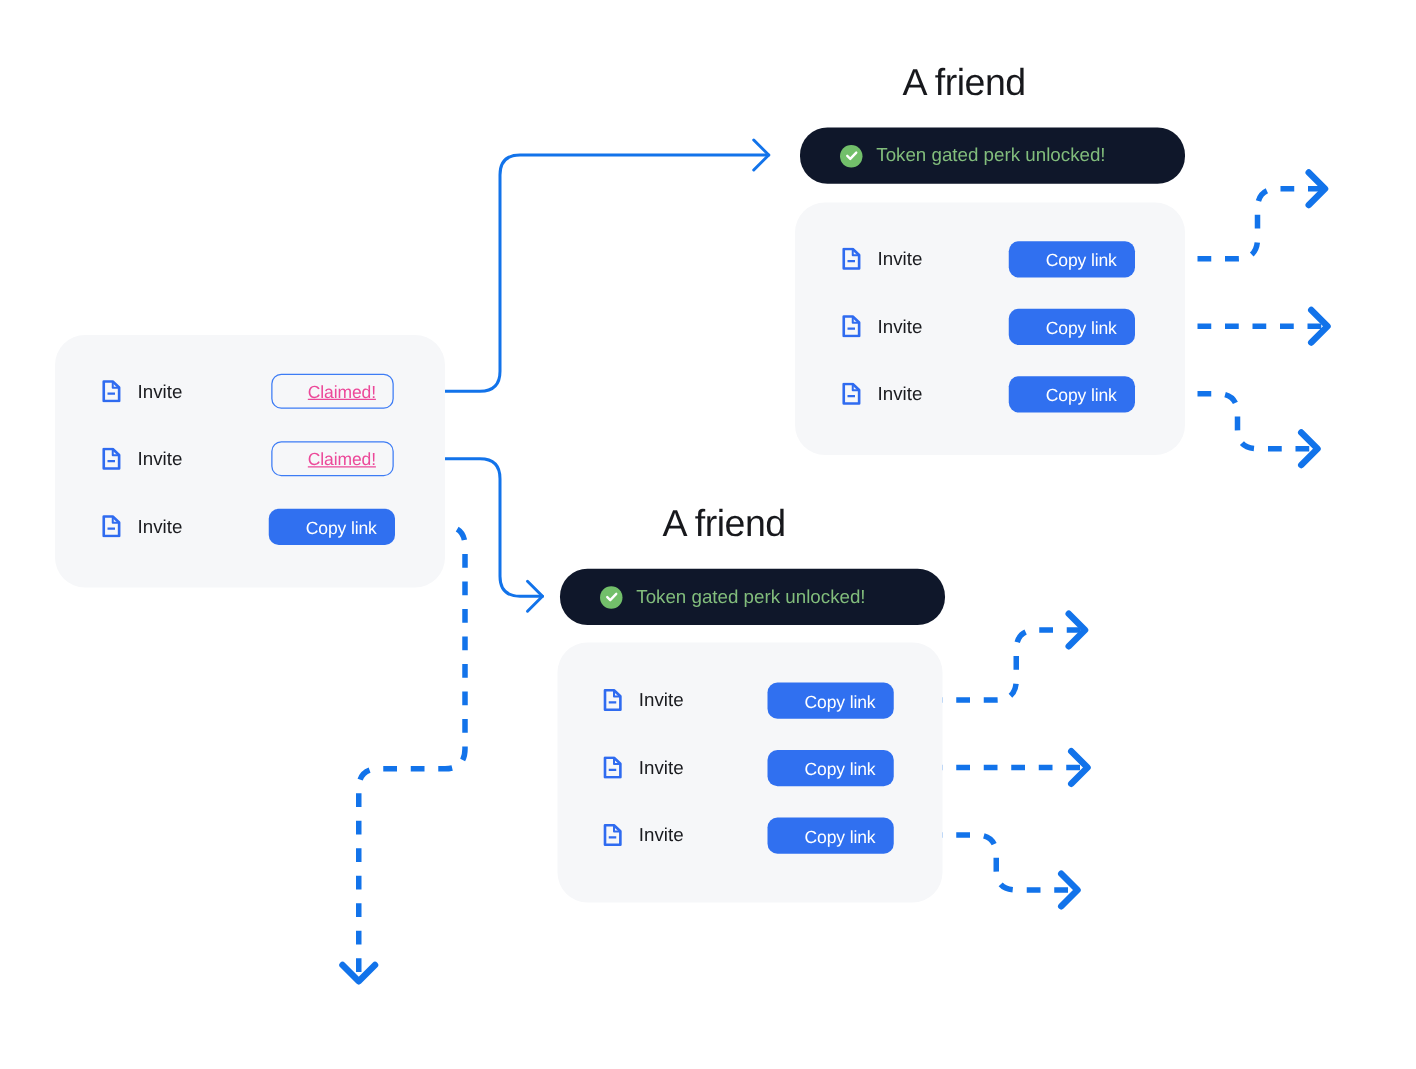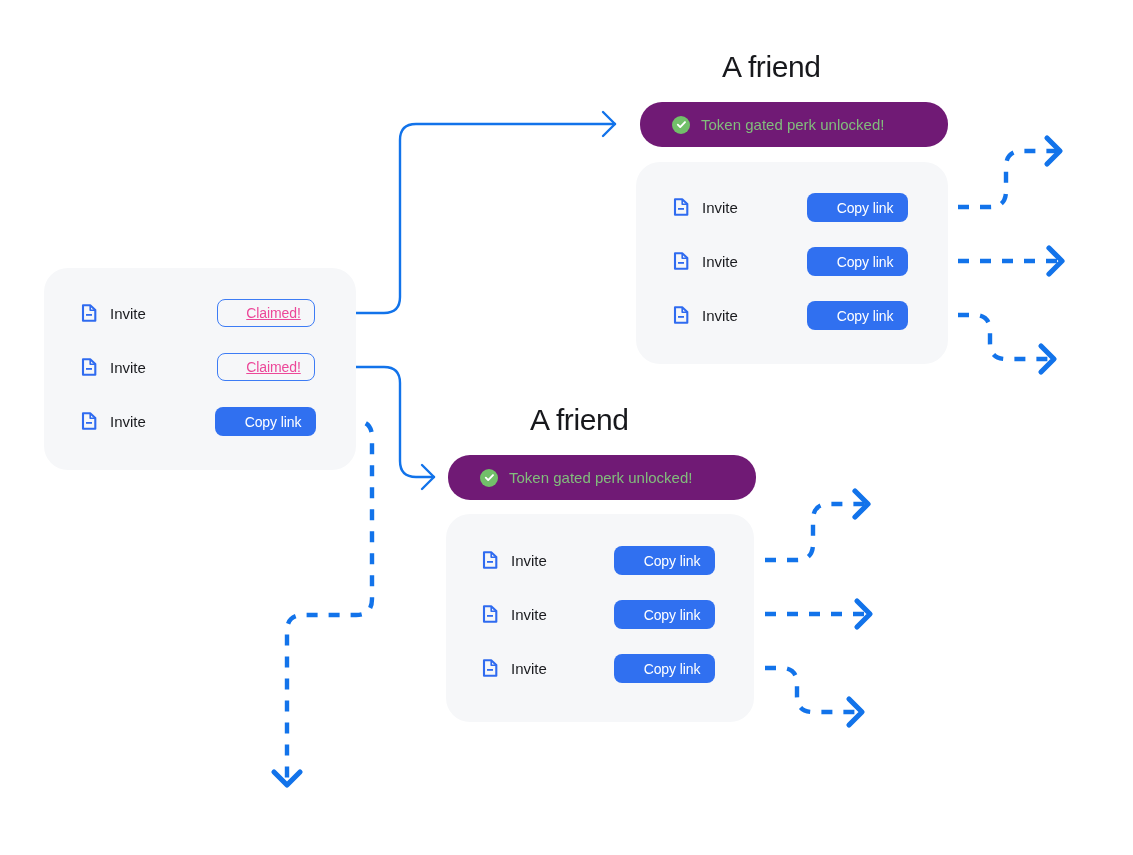--- a/index.html
+++ b/index.html
@@ -38,21 +38,21 @@
 
   .card {
     position: absolute;
     background: #f6f7f9;
     border-radius: 24px;
     box-sizing: border-box;
   }
 
   .perk-banner {
     position: absolute;
-    background: #701a75;
+    background: #0f172a;
     border-radius: 22px;
     box-sizing: border-box;
     display: flex;
     align-items: center;
   }
   .perk-check {
     width: 18px;
     height: 18px;
     flex: 0 0 18px;
     border-radius: 50%;

